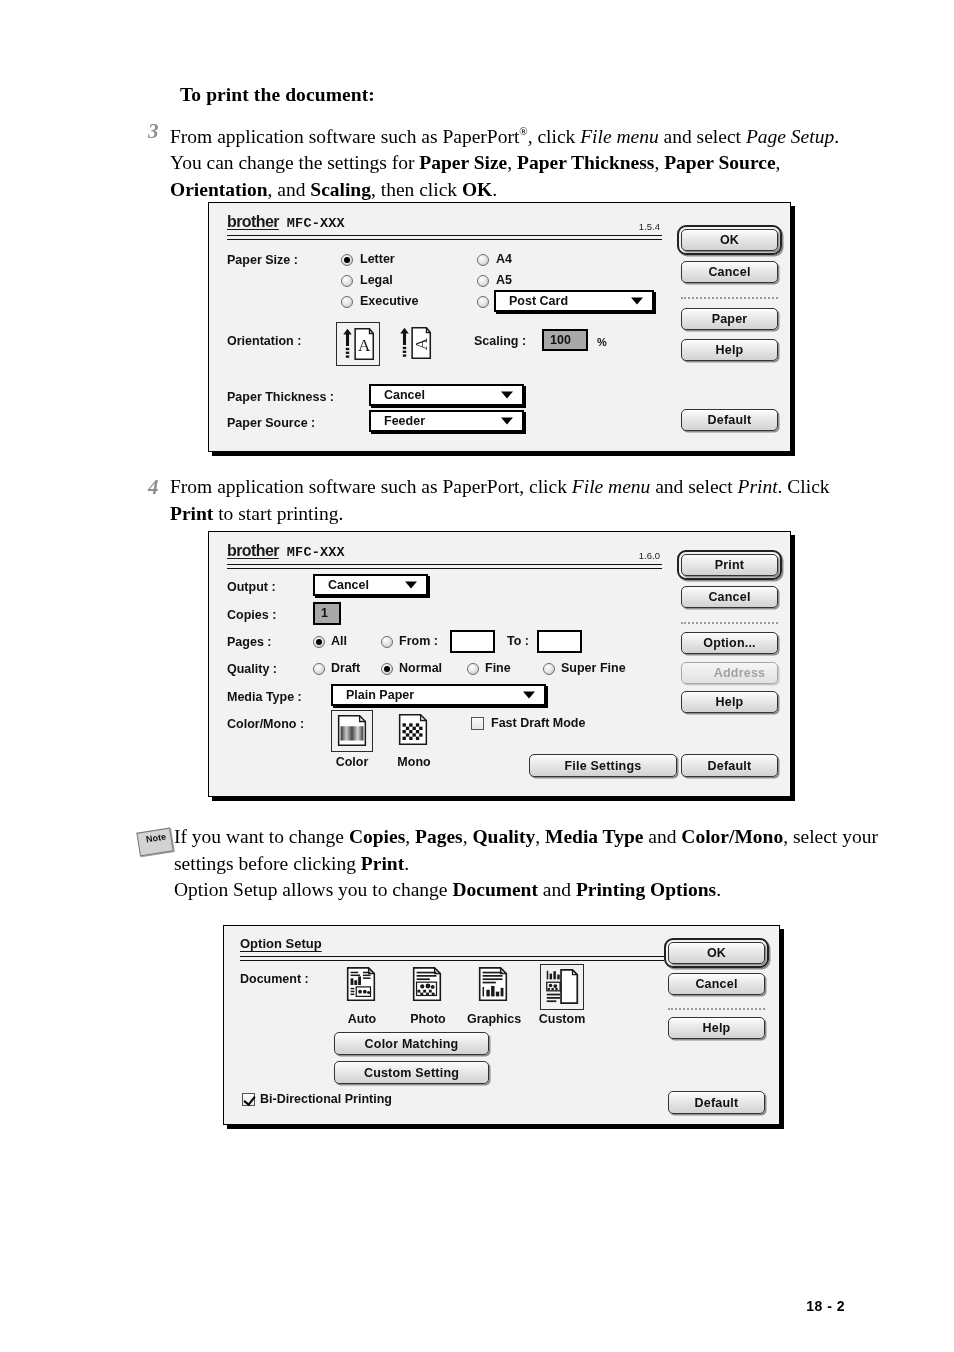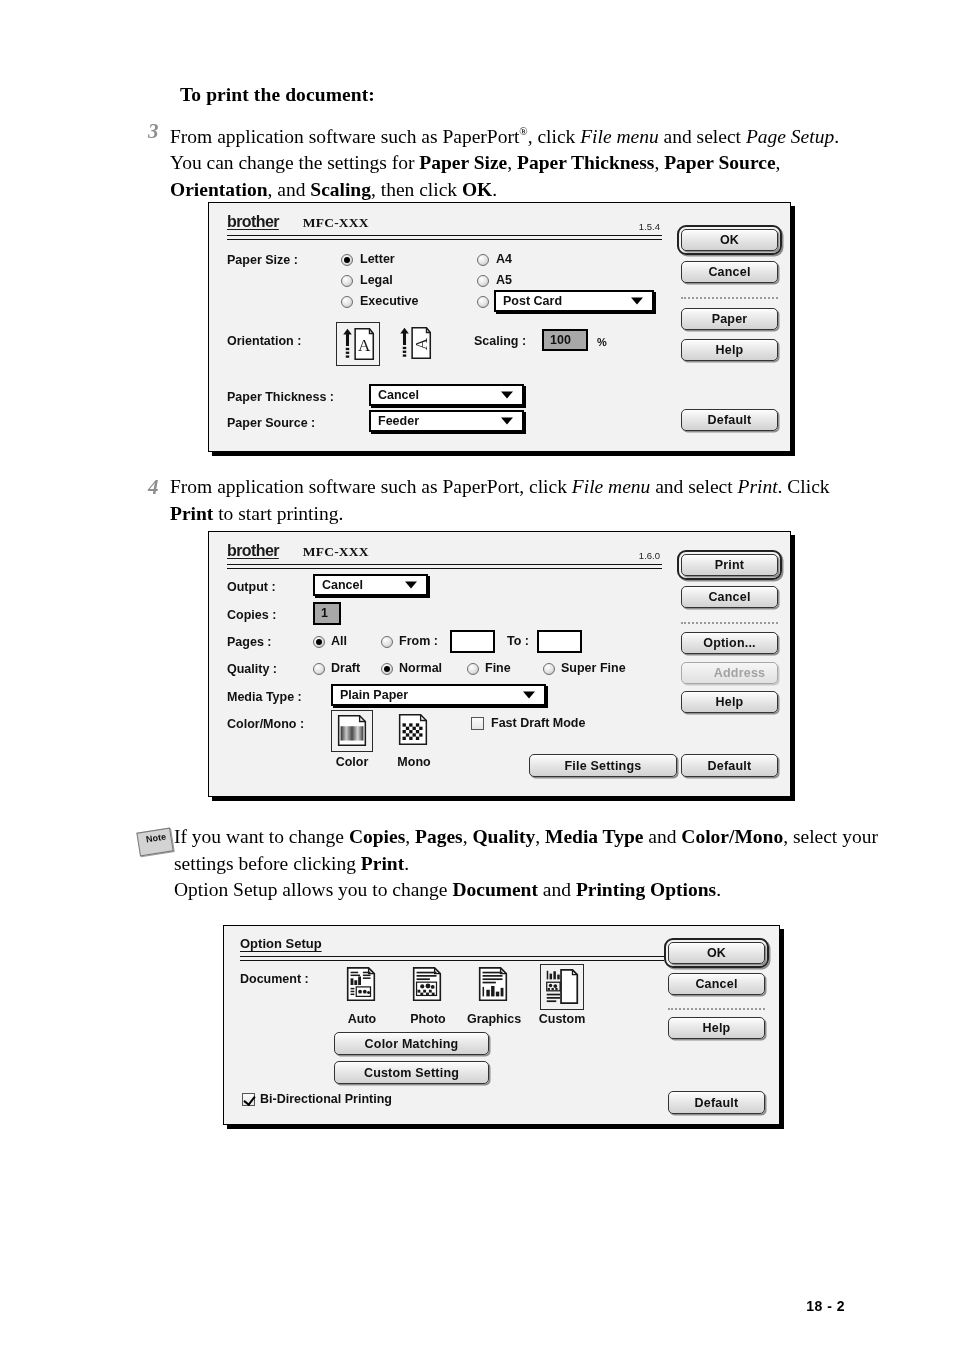--- a/index.html
+++ b/index.html
@@ -65,22 +65,22 @@
 
   .brand-row{position:absolute;left:18px;top:10px;display:flex;align-items:baseline;}
   .brand{
     font-family:"Liberation Sans", sans-serif;
     font-weight:bold;font-size:16px;letter-spacing:-.6px;
     color:#1a1a1a;
     text-decoration:underline;
     text-underline-offset:2px;
   }
   .model{
-    font-family:Liberation Serif, serif;
-    font-weight:bold;font-size:13.5px;margin-left:24px;color:#111;
+    font-family:Liberation Mono, monospace;
+    font-weight:bold;font-size:13.5px;margin-left:8px;color:#111;
     letter-spacing:.2px;
   }
   .ver{
     position:absolute;
     font-family:"Liberation Sans", sans-serif;
     font-size:9.5px;color:#222;
   }
   .hr2{position:absolute;height:3px;border-top:1px solid #111;border-bottom:1px solid #111;background:#f2f2f2;}
 
   .lbl{
@@ -107,21 +107,21 @@
   }
 
   
   .popup{
     position:absolute;background:#fff;border:2px solid #000;
     box-sizing:border-box;display:flex;align-items:center;
     box-shadow:2px 2px 0 #000;
   }
   .popup .ptxt{
     font-family:"Liberation Sans", sans-serif;font-weight:bold;font-size:12.5px;
-    color:#111;margin-left:7px;white-space:nowrap;
+    color:#111;margin-left:13px;white-space:nowrap;
   }
   .popup .arrow{
     position:absolute;right:9px;top:50%;transform:translateY(-50%);
     width:0;height:0;border-left:6px solid transparent;border-right:6px solid transparent;
     border-top:7px solid #000;
   }
 
   
   .field{
     position:absolute;background:#fff;border:2px solid #000;box-sizing:border-box;

